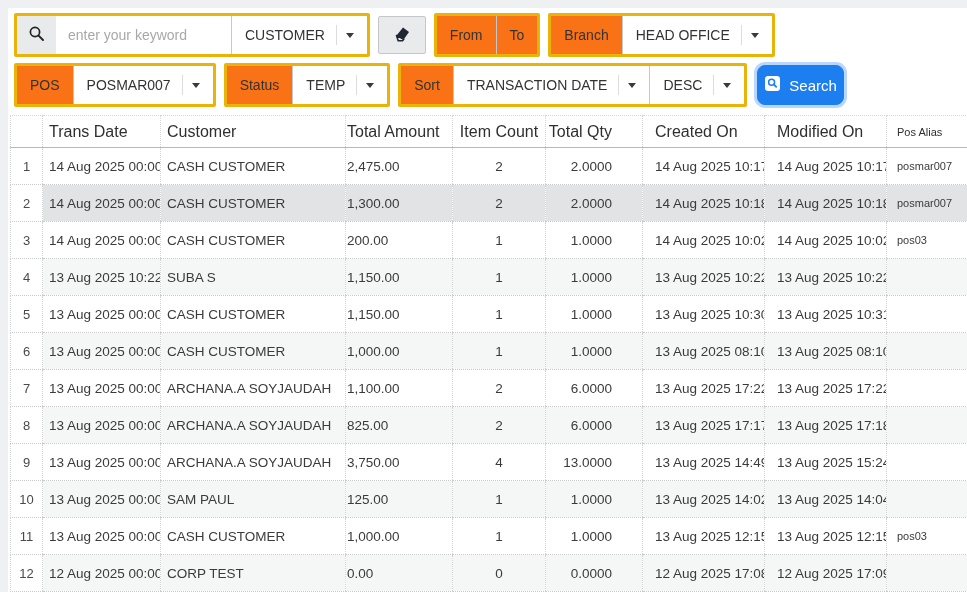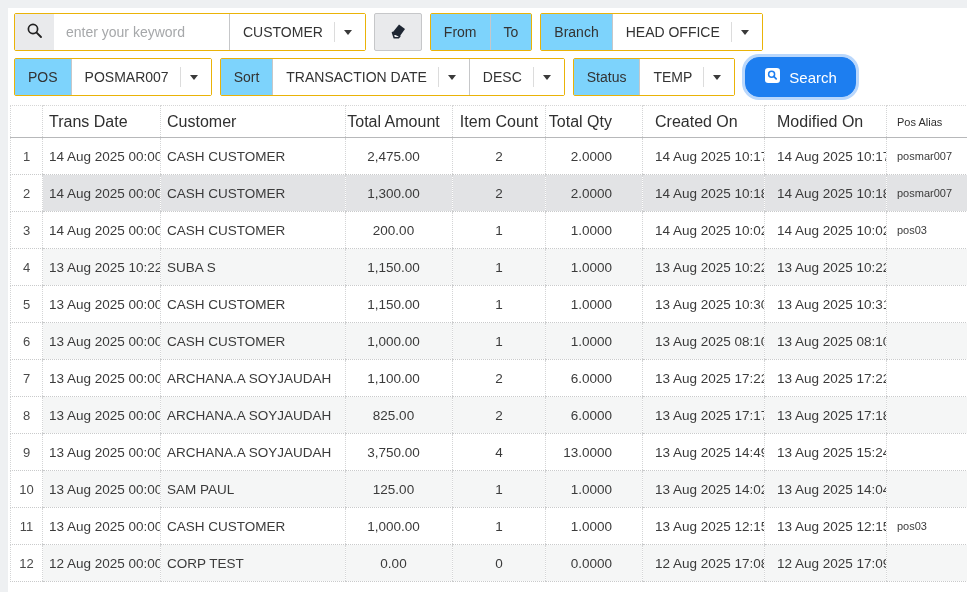--- a/index.html
+++ b/index.html
@@ -12,29 +12,29 @@
   }
   .page {
     position: absolute; left: 8px; top: 8px; right: 0; bottom: 0;
     background: #fff;
   }
 
   
   .toolbar { padding: 5px 0 0 6px; }
   .tb-row { display: flex; align-items: center; gap: 8px; margin-bottom: 6px; }
   .group {
-    display: inline-flex; align-items: stretch; height: 38px;
-    border: 1px solid #eab308; border-radius: 2px; background: #fff;
+    display: inline-flex; align-items: stretch; height: 44px;
+    border: 3px solid #eab308; border-radius: 2px; background: #fff;
   }
   .cell {
     display: flex; align-items: center; padding: 0 13px;
     font-size: 14px; white-space: nowrap; background: #fff;
   }
   .cell + .cell, .group > input + .cell { border-left: 1px solid #c6c7c9; }
-  .lbl { background: #7dd3fc; color: #333; }
+  .lbl { background: #f97316; color: #333; }
   .iconbtn {
     width: 39px; justify-content: center; padding: 0;
     background: #e9eaec; cursor: pointer; border: none;
   }
   .standalone {
     height: 38px; border: 1px solid #c6c7c9; border-radius: 2px;
     background: #e9eaec; width: 48px; display: inline-flex;
     align-items: center; justify-content: center; cursor: pointer;
   }
   .kw-input {
@@ -46,22 +46,22 @@
   .caret-wrap {
     display: inline-flex; align-items: center; margin-left: 11px;
     padding-left: 9px; border-left: 1px solid #dcdcdc; height: 20px;
   }
   .caret {
     width: 0; height: 0; border-left: 4px solid transparent;
     border-right: 4px solid transparent; border-top: 5px solid #3a3a3a;
   }
   .datebox { min-width: 102px; justify-content: center; cursor: pointer; }
   .search-btn {
-    height: 40px; padding: 0 18px; margin-left: 2px;
-    background: #1d7ef0; border: 1px solid #1d7ef0; border-radius: 14px;
+    height: 40px; padding: 0 6px; margin-left: 2px;
+    background: #1d7ef0; border: 1px solid #1d7ef0; border-radius: 8px;
     box-shadow: 0 0 0 3px #b9d7fc;
     color: #fff; font-size: 15px; font-family: "Liberation Sans", sans-serif;
     display: inline-flex; align-items: center; gap: 8px; cursor: pointer;
   }
 
   
   table {
     border-collapse: collapse; table-layout: fixed;
     width: 957px; margin-left: 2px; margin-top: 8px;
   }
@@ -71,21 +71,21 @@
     text-align: left; overflow: hidden; white-space: nowrap;
   }
   td {
     height: 37px; font-size: 13.5px; color: #3b3b3b;
     border-bottom: 1px dotted #c9cacb; overflow: hidden; white-space: nowrap;
   }
   th, td { border-left: 1px dotted #d4d5d6; }
   .col-num   { text-align: center; color: #4a4a4a; font-size: 13px; }
   .col-date  { padding-left: 6px; }
   .col-cust  { padding-left: 6px; }
-  .col-amount{ text-align: center; padding-right: 12px; }
+  .col-amount{ text-align: left; padding-right: 12px; }
   .col-count { text-align: center; }
   .col-qty   { text-align: right; padding-right: 30px; }
   .col-created, .col-modified { padding-left: 12px; }
   .col-alias { padding-left: 10px; font-size: 11px; }
   tbody tr:nth-child(even) td:not(.col-num) { background: #f5f6f6; }
   tbody tr.selected td:not(.col-num) { background: #e2e3e5; }
 </style>
 </head>
 <body>
 
@@ -142,39 +142,39 @@
         <div class="cell lbl">POS</div>
         <div class="cell select">
           <span>POSMAR007</span>
           <span class="caret-wrap">
               <span class="caret"></span>
             </span>
         </div>
       </div>
 
       <div class="group">
+        <div class="cell lbl">Status</div>
+        <div class="cell select">
+          <span>TEMP</span>
+          <span class="caret-wrap">
+              <span class="caret"></span>
+            </span>
+        </div>
+      </div>
+
+      <div class="group">
         <div class="cell lbl">Sort</div>
         <div class="cell select">
           <span>TRANSACTION DATE</span>
           <span class="caret-wrap">
               <span class="caret"></span>
             </span>
         </div>
         <div class="cell select">
           <span>DESC</span>
-          <span class="caret-wrap">
-              <span class="caret"></span>
-            </span>
-        </div>
-      </div>
-
-      <div class="group">
-        <div class="cell lbl">Status</div>
-        <div class="cell select">
-          <span>TEMP</span>
           <span class="caret-wrap">
               <span class="caret"></span>
             </span>
         </div>
       </div>
 
       <button class="search-btn">
         <span>
           <svg width="17" height="17" viewBox="0 0 17 17">
             <rect x="1" y="1" width="15" height="15" rx="3.2" fill="#ffffff"></rect>

